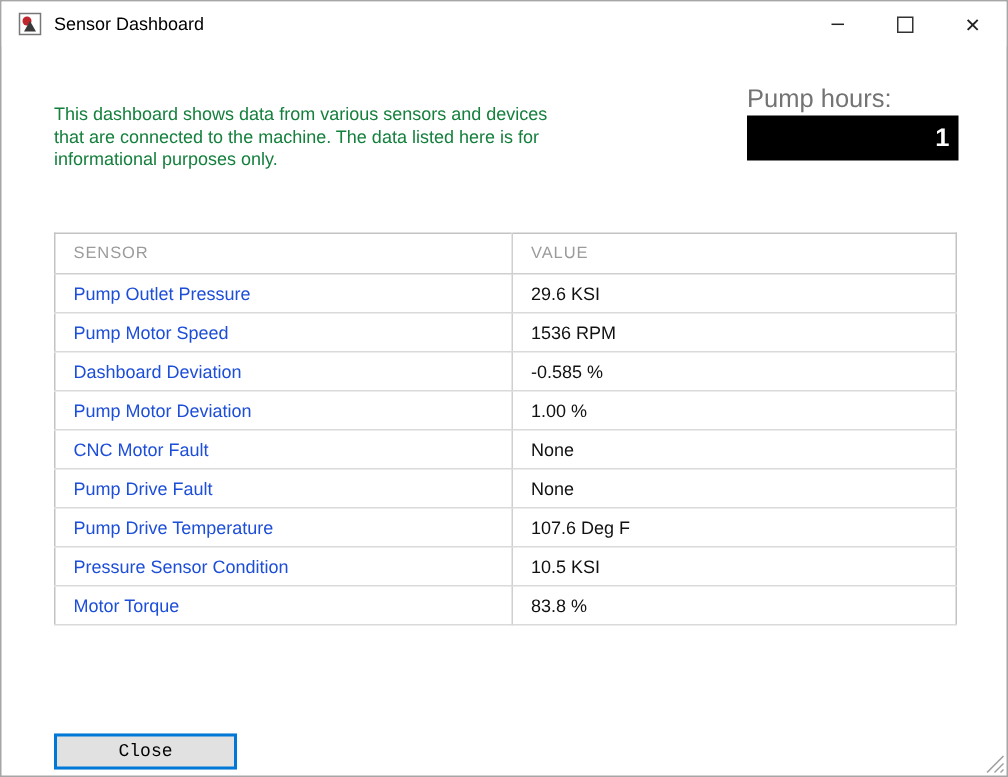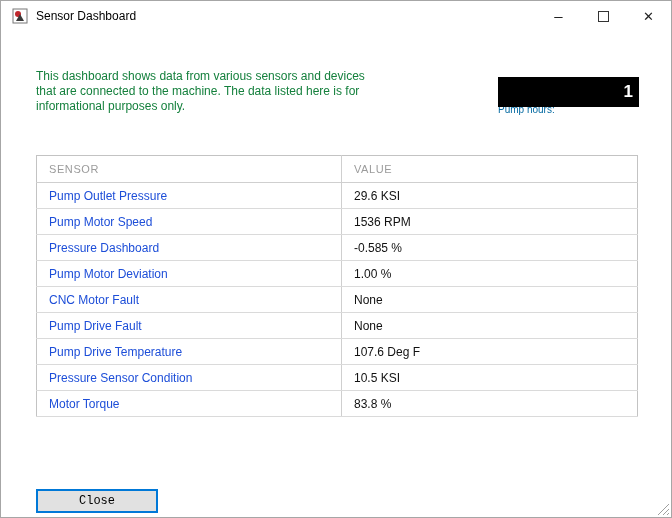--- a/index.html
+++ b/index.html
@@ -70,23 +70,22 @@
     margin: 0;
     font-size: 12px;
     line-height: 15px;
     color: #15803d;
   }
   
   .ph-label {
     position: absolute;
     left: 497px;
     top: 55px;
-    font-size: 10px;
-    color: #0369a1;
-    margin-top: 48px;
+    font-size: 17px;
+    color: #737373;
   }
   .ph-box {
     position: absolute;
     left: 497px;
     top: 76px;
     width: 141px;
     height: 30px;
     background: #000000;
     display: flex;
     align-items: center;
@@ -212,21 +211,21 @@
     <td class="val">29.6 KSI</td>
   </tr>
 
   <tr>
     <td class="sensor-name">Pump Motor Speed</td>
     <td class="val">1536 RPM</td>
   </tr>
 
 
   <tr>
-    <td class="sensor-name">Pressure Dashboard</td>
+    <td class="sensor-name">Dashboard Deviation</td>
     <td class="val">-0.585 %</td>
   </tr>
 
   <tr>
     <td class="sensor-name">Pump Motor Deviation</td>
     <td class="val">1.00 %</td>
   </tr>
 
   <tr>
     <td class="sensor-name">CNC Motor Fault</td>

